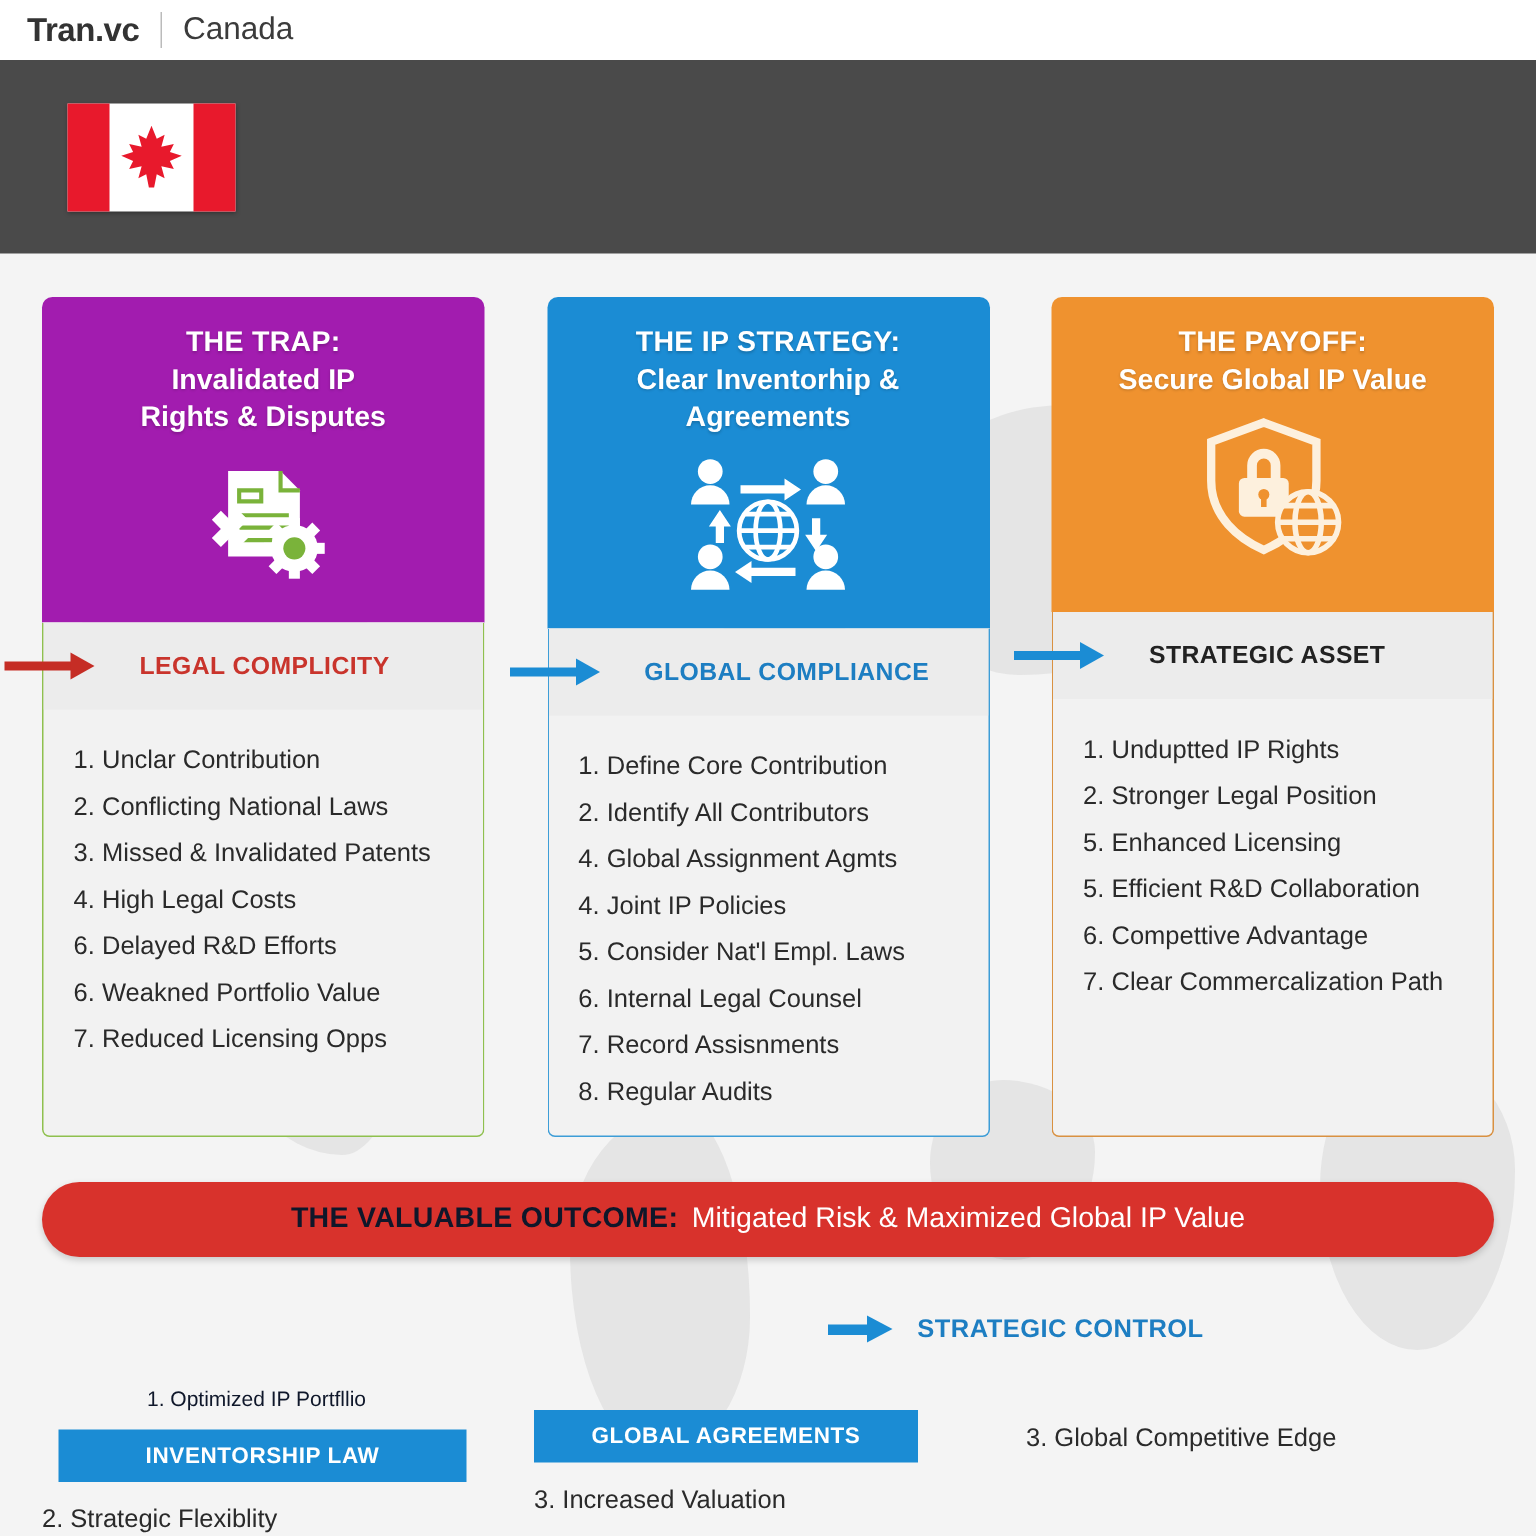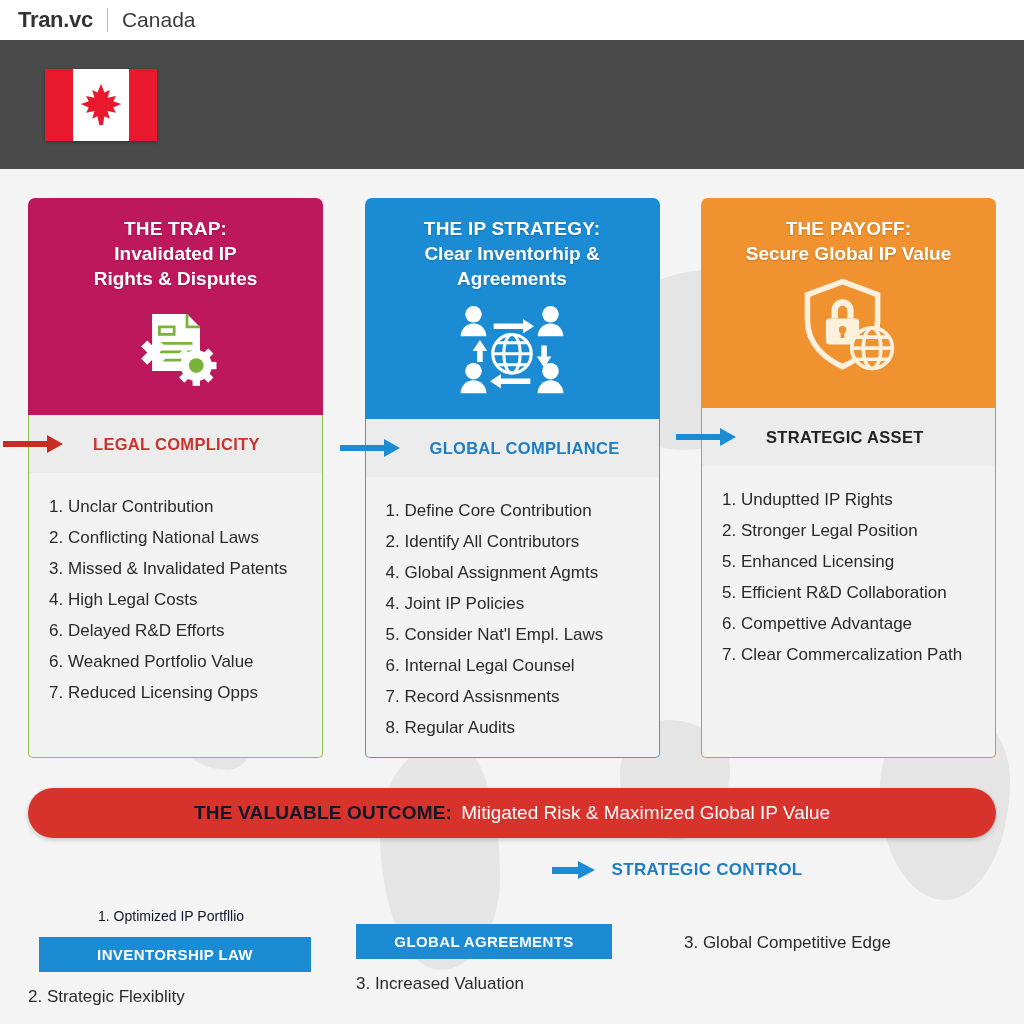--- a/index.html
+++ b/index.html
@@ -137,21 +137,21 @@
     background: #d8322c; border-radius: 26px; height: 50px;
     display: flex; align-items: center; justify-content: center;
     box-shadow: 0 2px 5px rgba(0,0,0,.18);
   }
   .banner .b-strong { color:#0f172a; font-weight:bold; font-size:19px; letter-spacing:.2px; }
   .banner .b-rest   { color:#ffffff; font-size:19px; margin-left:9px; }
 
   
   .bottom { position: relative; z-index: 2; padding: 0 28px; }
 
-  .ctrl-row { display: flex; align-items: center; justify-content: center; margin-top: 22px; padding-left: 330px; text-align: right; }
+  .ctrl-row { display: flex; align-items: center; justify-content: center; margin-top: 38px; padding-left: 330px; text-align: right; }
   .ctrl-arrow { position: relative; width: 46px; height: 16px; margin-right: 14px; }
   .ctrl-arrow .shaft { position:absolute; left:0; top:5px; width:30px; height:7px; background:#1b8cd4; }
   .ctrl-arrow .head {
     position:absolute; left:26px; top:-1px; width:0; height:0;
     border-top:9px solid transparent; border-bottom:9px solid transparent;
     border-left:17px solid #1b8cd4;
   }
   .ctrl-label { color:#1d7ec2; font-weight:bold; font-size:17px; letter-spacing:.3px; }
 
   .bottom-grid { display: flex; margin-top: 8px; }
@@ -202,21 +202,21 @@
         <span class="bandR"></span>
       <svg class="leaf" viewBox="0 0 100 105" aria-hidden="true">
         <path fill="#e8192c" d="M50 4 L58 24 L70 18 L65 36 L84 32 L78 44 L96 50 L78 58 L84 70 L65 66 L70 84 L58 78 L54 98 L46 98 L42 78 L30 84 L35 66 L16 70 L22 58 L4 50 L22 44 L16 32 L35 36 L30 18 L42 24 Z"></path>
       </svg>
     </div>
   </div>
 
   <div class="columns">
 
     <div class="card green">
-      <div class="card-head" style="background:#be185d;">
+      <div class="card-head" style="background:#a21caf;">
         <div class="eyebrow">THE TRAP:</div>
         <div class="sub">Invalidated IP</div>
         <div class="sub">Rights &amp; Disputes</div>
         <div class="card-icon">
           <svg width="92" height="92" viewBox="0 0 100 100" aria-hidden="true">
             <g fill="none" stroke="#ffffff" stroke-width="4">
               <path d="M24 12 h38 l14 14 v48 h-52 Z" fill="#ffffff" stroke="none"></path>
               <path d="M62 12 v14 h14" stroke="#7ab33a" stroke-width="3"></path>
               <path d="M32 26 h16 v8 h-16 Z" stroke="#7ab33a" stroke-width="3" fill="none"></path>
               <path d="M32 44 h36 M32 53 h36 M32 62 h24" stroke="#7ab33a" stroke-width="3"></path>

